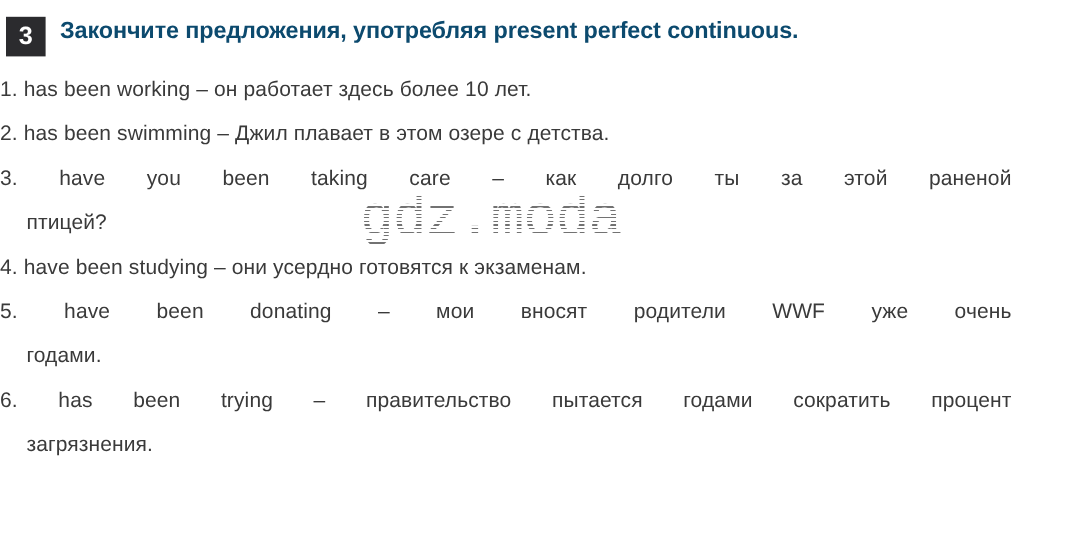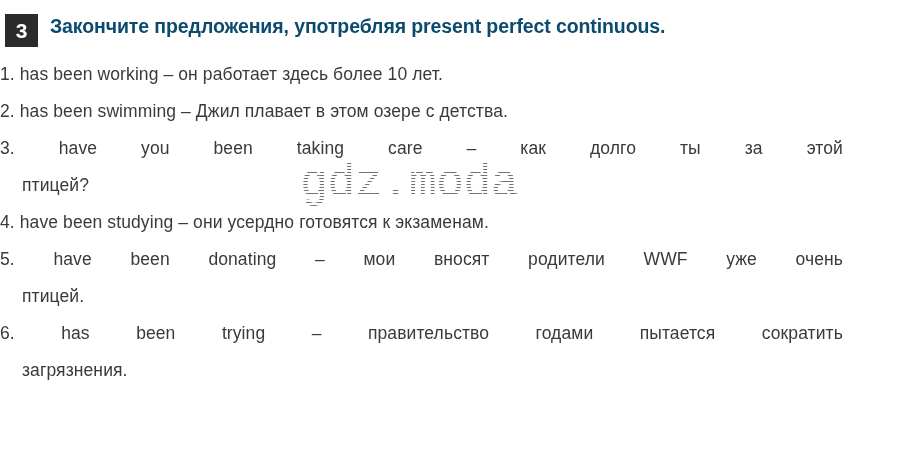--- a/index.html
+++ b/index.html
@@ -136,51 +136,53 @@
         <span class="w">you</span>
         <span class="w">been</span>
         <span class="w">taking</span>
         <span class="w">care</span>
         <span class="w">–</span>
         <span class="w">как</span>
         <span class="w">долго</span>
         <span class="w">ты</span>
         <span class="w">за</span>
         <span class="w">этой</span>
+        <span class="w">раненой</span>
       </div>
       <div class="answer-line cont">птицей?</div>
     </div>
     <div class="answer-item">
       <div class="answer-line lead">4. have been studying – они усердно готовятся к экзаменам.</div>
     </div>
     <div class="answer-item">
       <div class="answer-line lead justify">
         <span class="w">5.</span>
         <span class="w">have</span>
         <span class="w">been</span>
         <span class="w">donating</span>
         <span class="w">–</span>
         <span class="w">мои</span>
         <span class="w">вносят</span>
         <span class="w">родители</span>
         <span class="w">WWF</span>
         <span class="w">уже</span>
         <span class="w">очень</span>
       </div>
-      <div class="answer-line cont">птицей.</div>
+      <div class="answer-line cont">годами.</div>
     </div>
     <div class="answer-item">
       <div class="answer-line lead justify">
         <span class="w">6.</span>
         <span class="w">has</span>
         <span class="w">been</span>
         <span class="w">trying</span>
         <span class="w">–</span>
         <span class="w">правительство</span>
+        <span class="w">пытается</span>
         <span class="w">годами</span>
-        <span class="w">пытается</span>
         <span class="w">сократить</span>
+        <span class="w">процент</span>
       </div>
       <div class="answer-line cont">загрязнения.</div>
     </div>
   </div>
 
 <div id="site-watermark">gdz.moda</div>
 
 </body></html>

